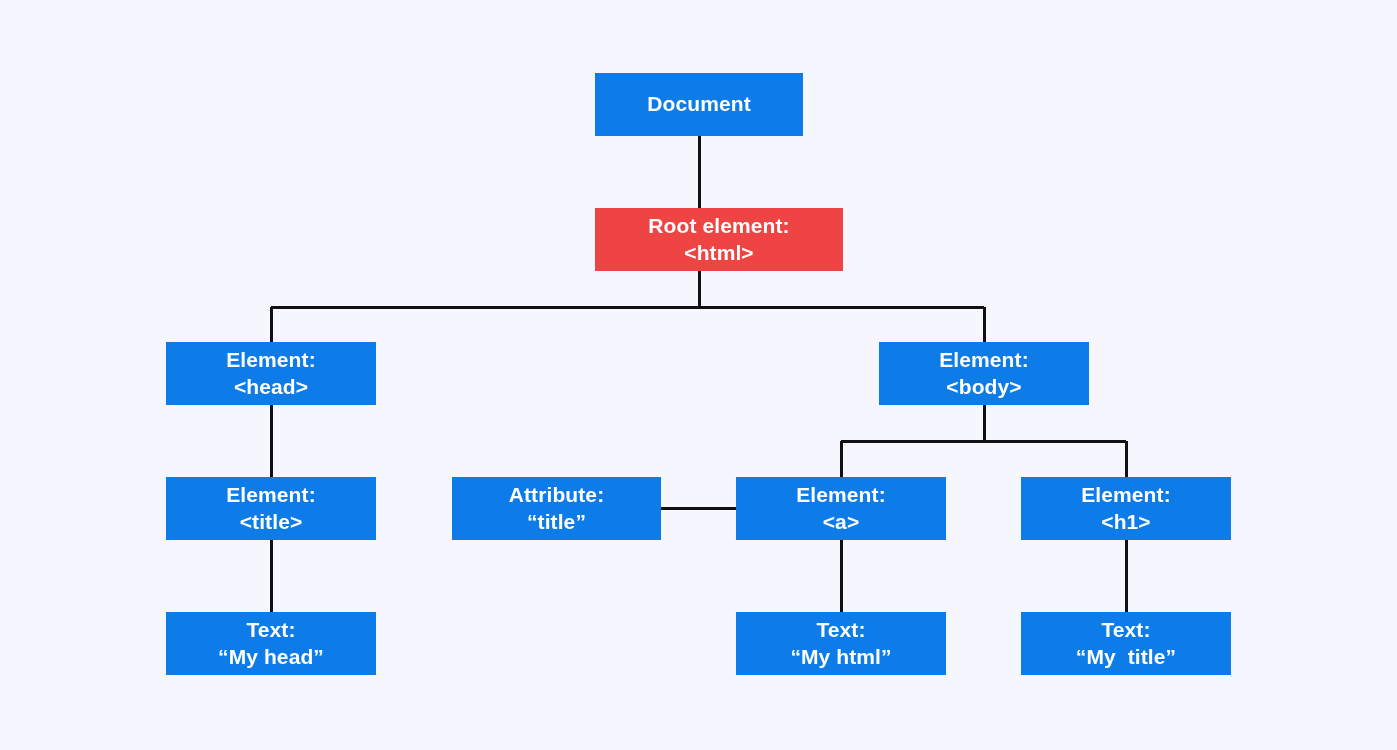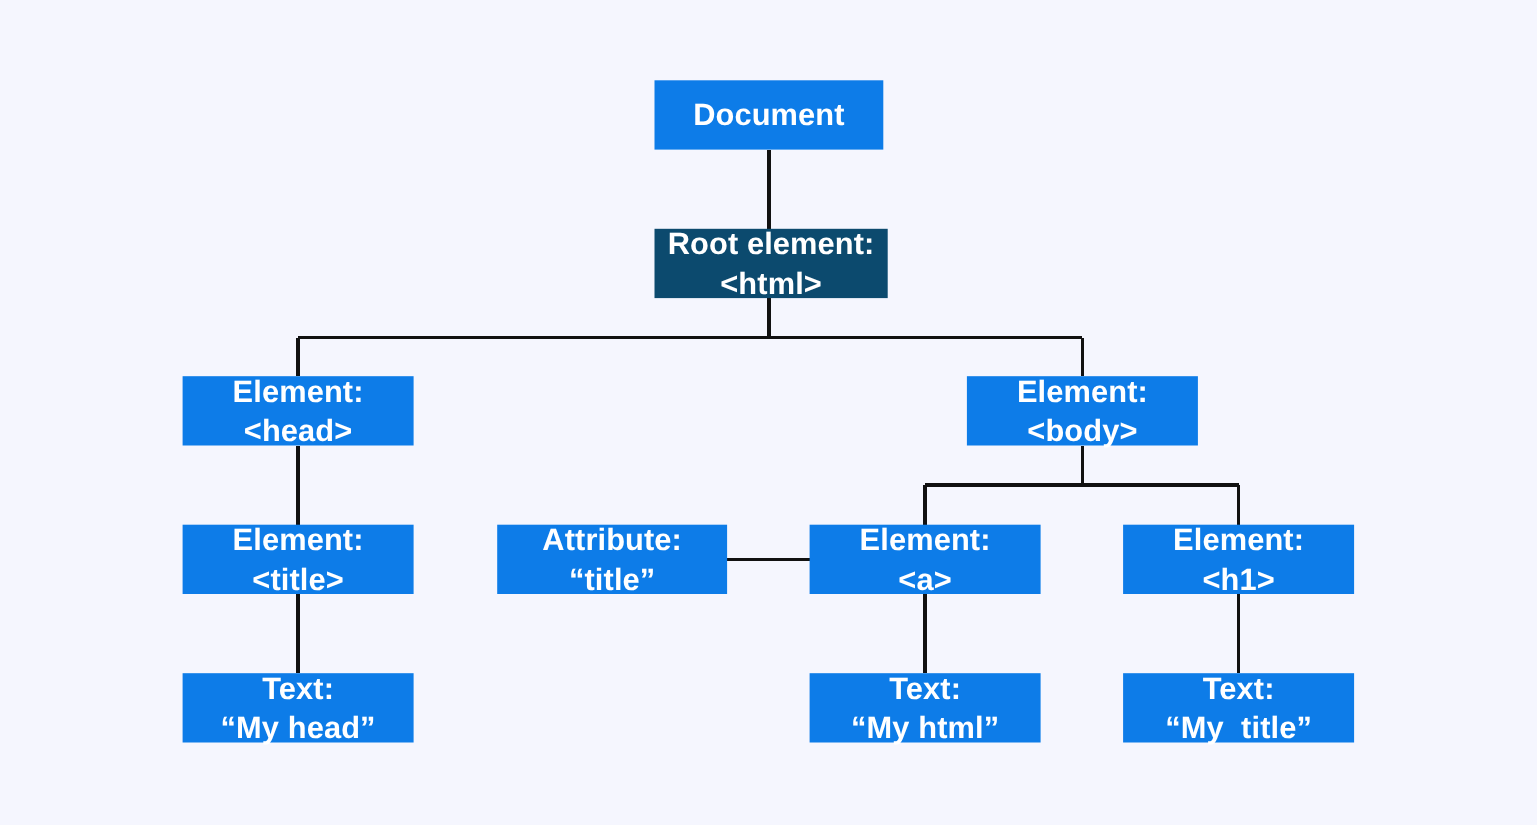--- a/index.html
+++ b/index.html
@@ -28,21 +28,21 @@
   }
   .node {
     position: absolute;
     background: #0d7ce8;
     color: #ffffff;
     display: flex;
     flex-direction: column;
     align-items: center;
     justify-content: center;
     font-weight: bold;
-    font-size: 28px;
+    font-size: 21px;
     line-height: 1.26;
     letter-spacing: 0.1px;
     text-align: center;
     white-space: pre;
     box-sizing: border-box;
   }
   .node .line2 {
     display: block;
   }
 </style>
@@ -64,21 +64,21 @@
       <line x1="984" y1="441" x2="841" y2="441" stroke="#111111" stroke-width="3" shape-rendering="crispEdges"></line>
       <line x1="841" y1="441" x2="841" y2="477" stroke="#111111" stroke-width="3" shape-rendering="crispEdges"></line>
       <line x1="984" y1="405" x2="984" y2="441" stroke="#111111" stroke-width="3" shape-rendering="crispEdges"></line>
       <line x1="984" y1="441" x2="1126" y2="441" stroke="#111111" stroke-width="3" shape-rendering="crispEdges"></line>
       <line x1="1126" y1="441" x2="1126" y2="477" stroke="#111111" stroke-width="3" shape-rendering="crispEdges"></line>
       <line x1="661" y1="508.5" x2="736" y2="508.5" stroke="#111111" stroke-width="3" shape-rendering="crispEdges"></line>
       <line x1="841" y1="540" x2="841" y2="612" stroke="#111111" stroke-width="3" shape-rendering="crispEdges"></line>
       <line x1="1126" y1="540" x2="1126" y2="612" stroke="#111111" stroke-width="3" shape-rendering="crispEdges"></line>
     </svg>
 <div class="node" style="left: 595px; top: 73px; width: 208px; height: 63px; background: rgb(13, 124, 232); color: rgb(255, 255, 255);"><span>Document</span></div>
-    <div class="node" style="left: 595px; top: 208px; width: 212px; height: 63px; background: #0c4a6e; color: rgb(255, 255, 255);"><span>Root element:</span><span class="line2">&lt;html&gt;</span></div>
+    <div class="node" style="left: 595px; top: 208px; width: 248px; height: 63px; background: #ef4444; color: rgb(255, 255, 255);"><span>Root element:</span><span class="line2">&lt;html&gt;</span></div>
     <div class="node" style="left: 166px; top: 342px; width: 210px; height: 63px; background: rgb(13, 124, 232); color: rgb(255, 255, 255);"><span>Element:</span><span class="line2">&lt;head&gt;</span></div>
     <div class="node" style="left: 879px; top: 342px; width: 210px; height: 63px; background: rgb(13, 124, 232); color: rgb(255, 255, 255);"><span>Element:</span><span class="line2">&lt;body&gt;</span></div>
     <div class="node" style="left: 166px; top: 477px; width: 210px; height: 63px; background: rgb(13, 124, 232); color: rgb(255, 255, 255);"><span>Element:</span><span class="line2">&lt;title&gt;</span></div>
     <div class="node" style="left: 452px; top: 477px; width: 209px; height: 63px; background: rgb(13, 124, 232); color: #ffffff;"><span>Attribute:</span><span class="line2">“title”</span></div>
     <div class="node" style="left: 736px; top: 477px; width: 210px; height: 63px; background: rgb(13, 124, 232); color: rgb(255, 255, 255);"><span>Element:</span><span class="line2">&lt;a&gt;</span></div>
     <div class="node" style="left: 1021px; top: 477px; width: 210px; height: 63px; background: rgb(13, 124, 232); color: rgb(255, 255, 255);"><span>Element:</span><span class="line2">&lt;h1&gt;</span></div>
     <div class="node" style="left: 166px; top: 612px; width: 210px; height: 63px; background: rgb(13, 124, 232); color: rgb(255, 255, 255);"><span>Text:</span><span class="line2">“My head”</span></div>
     <div class="node" style="left: 736px; top: 612px; width: 210px; height: 63px; background: rgb(13, 124, 232); color: rgb(255, 255, 255);"><span>Text:</span><span class="line2">“My html”</span></div>
     <div class="node" style="left: 1021px; top: 612px; width: 210px; height: 63px; background: rgb(13, 124, 232); color: rgb(255, 255, 255);"><span>Text:</span><span class="line2">“My  title”</span></div>
   </div>

